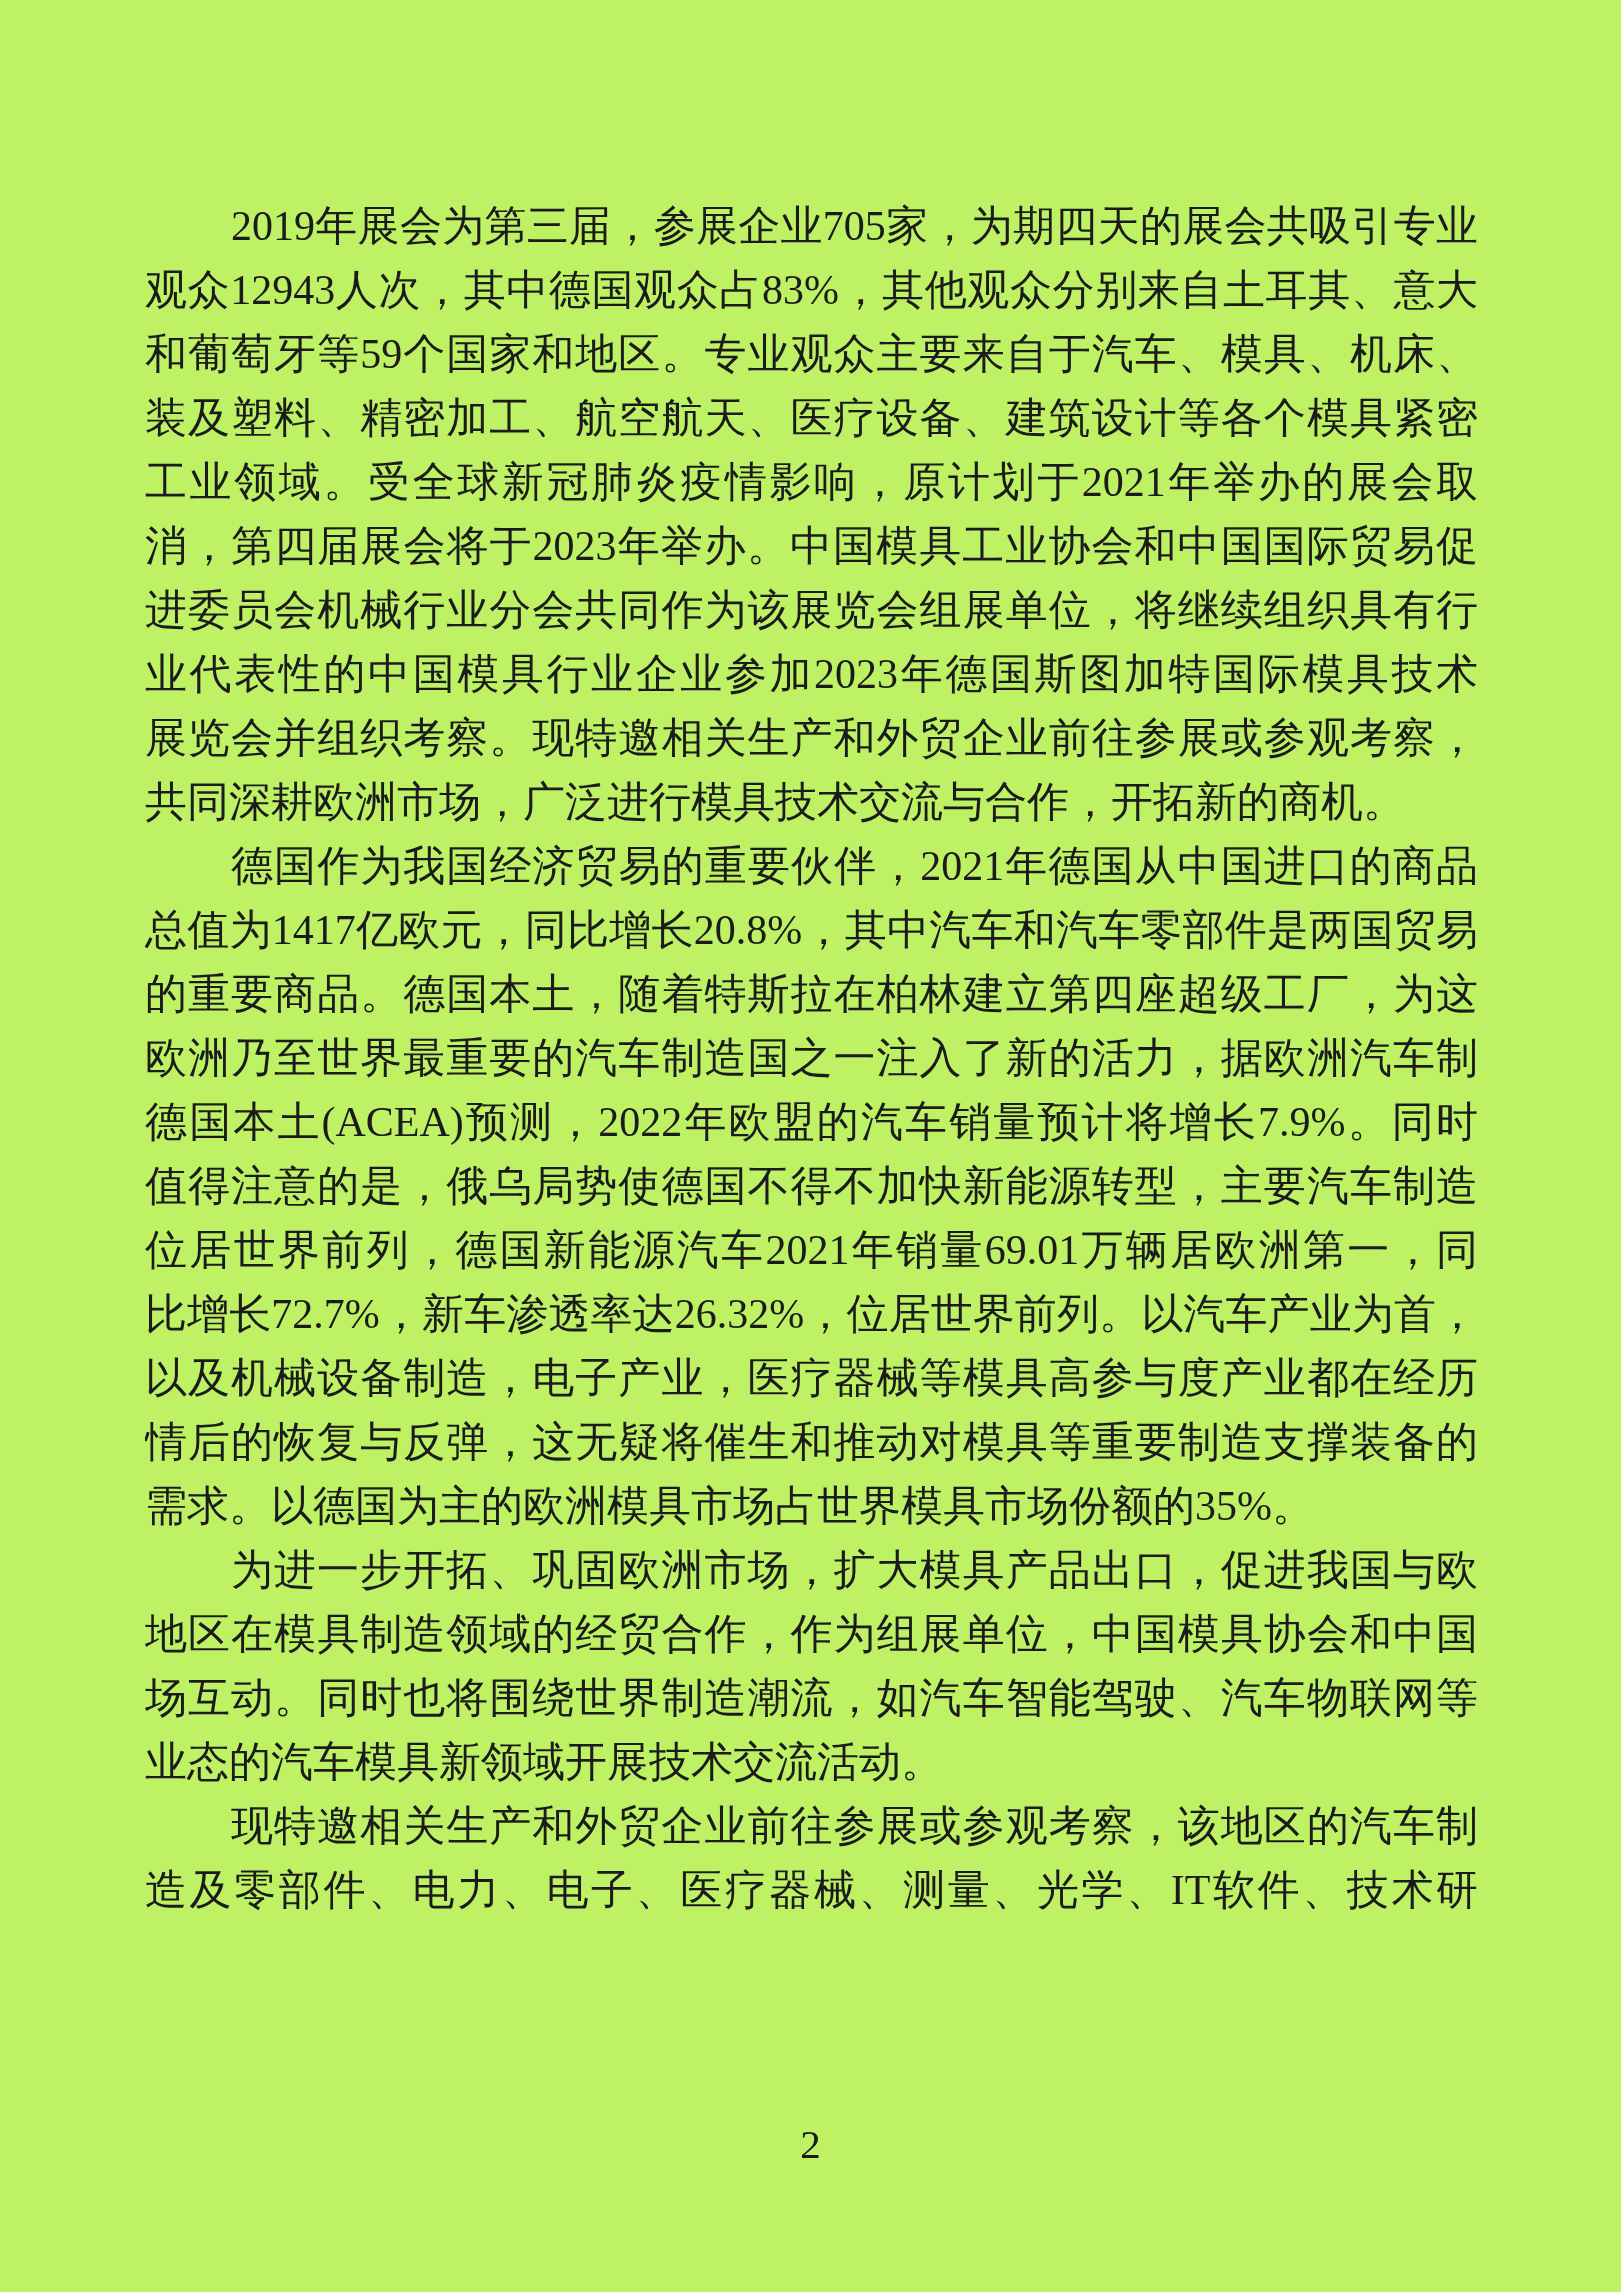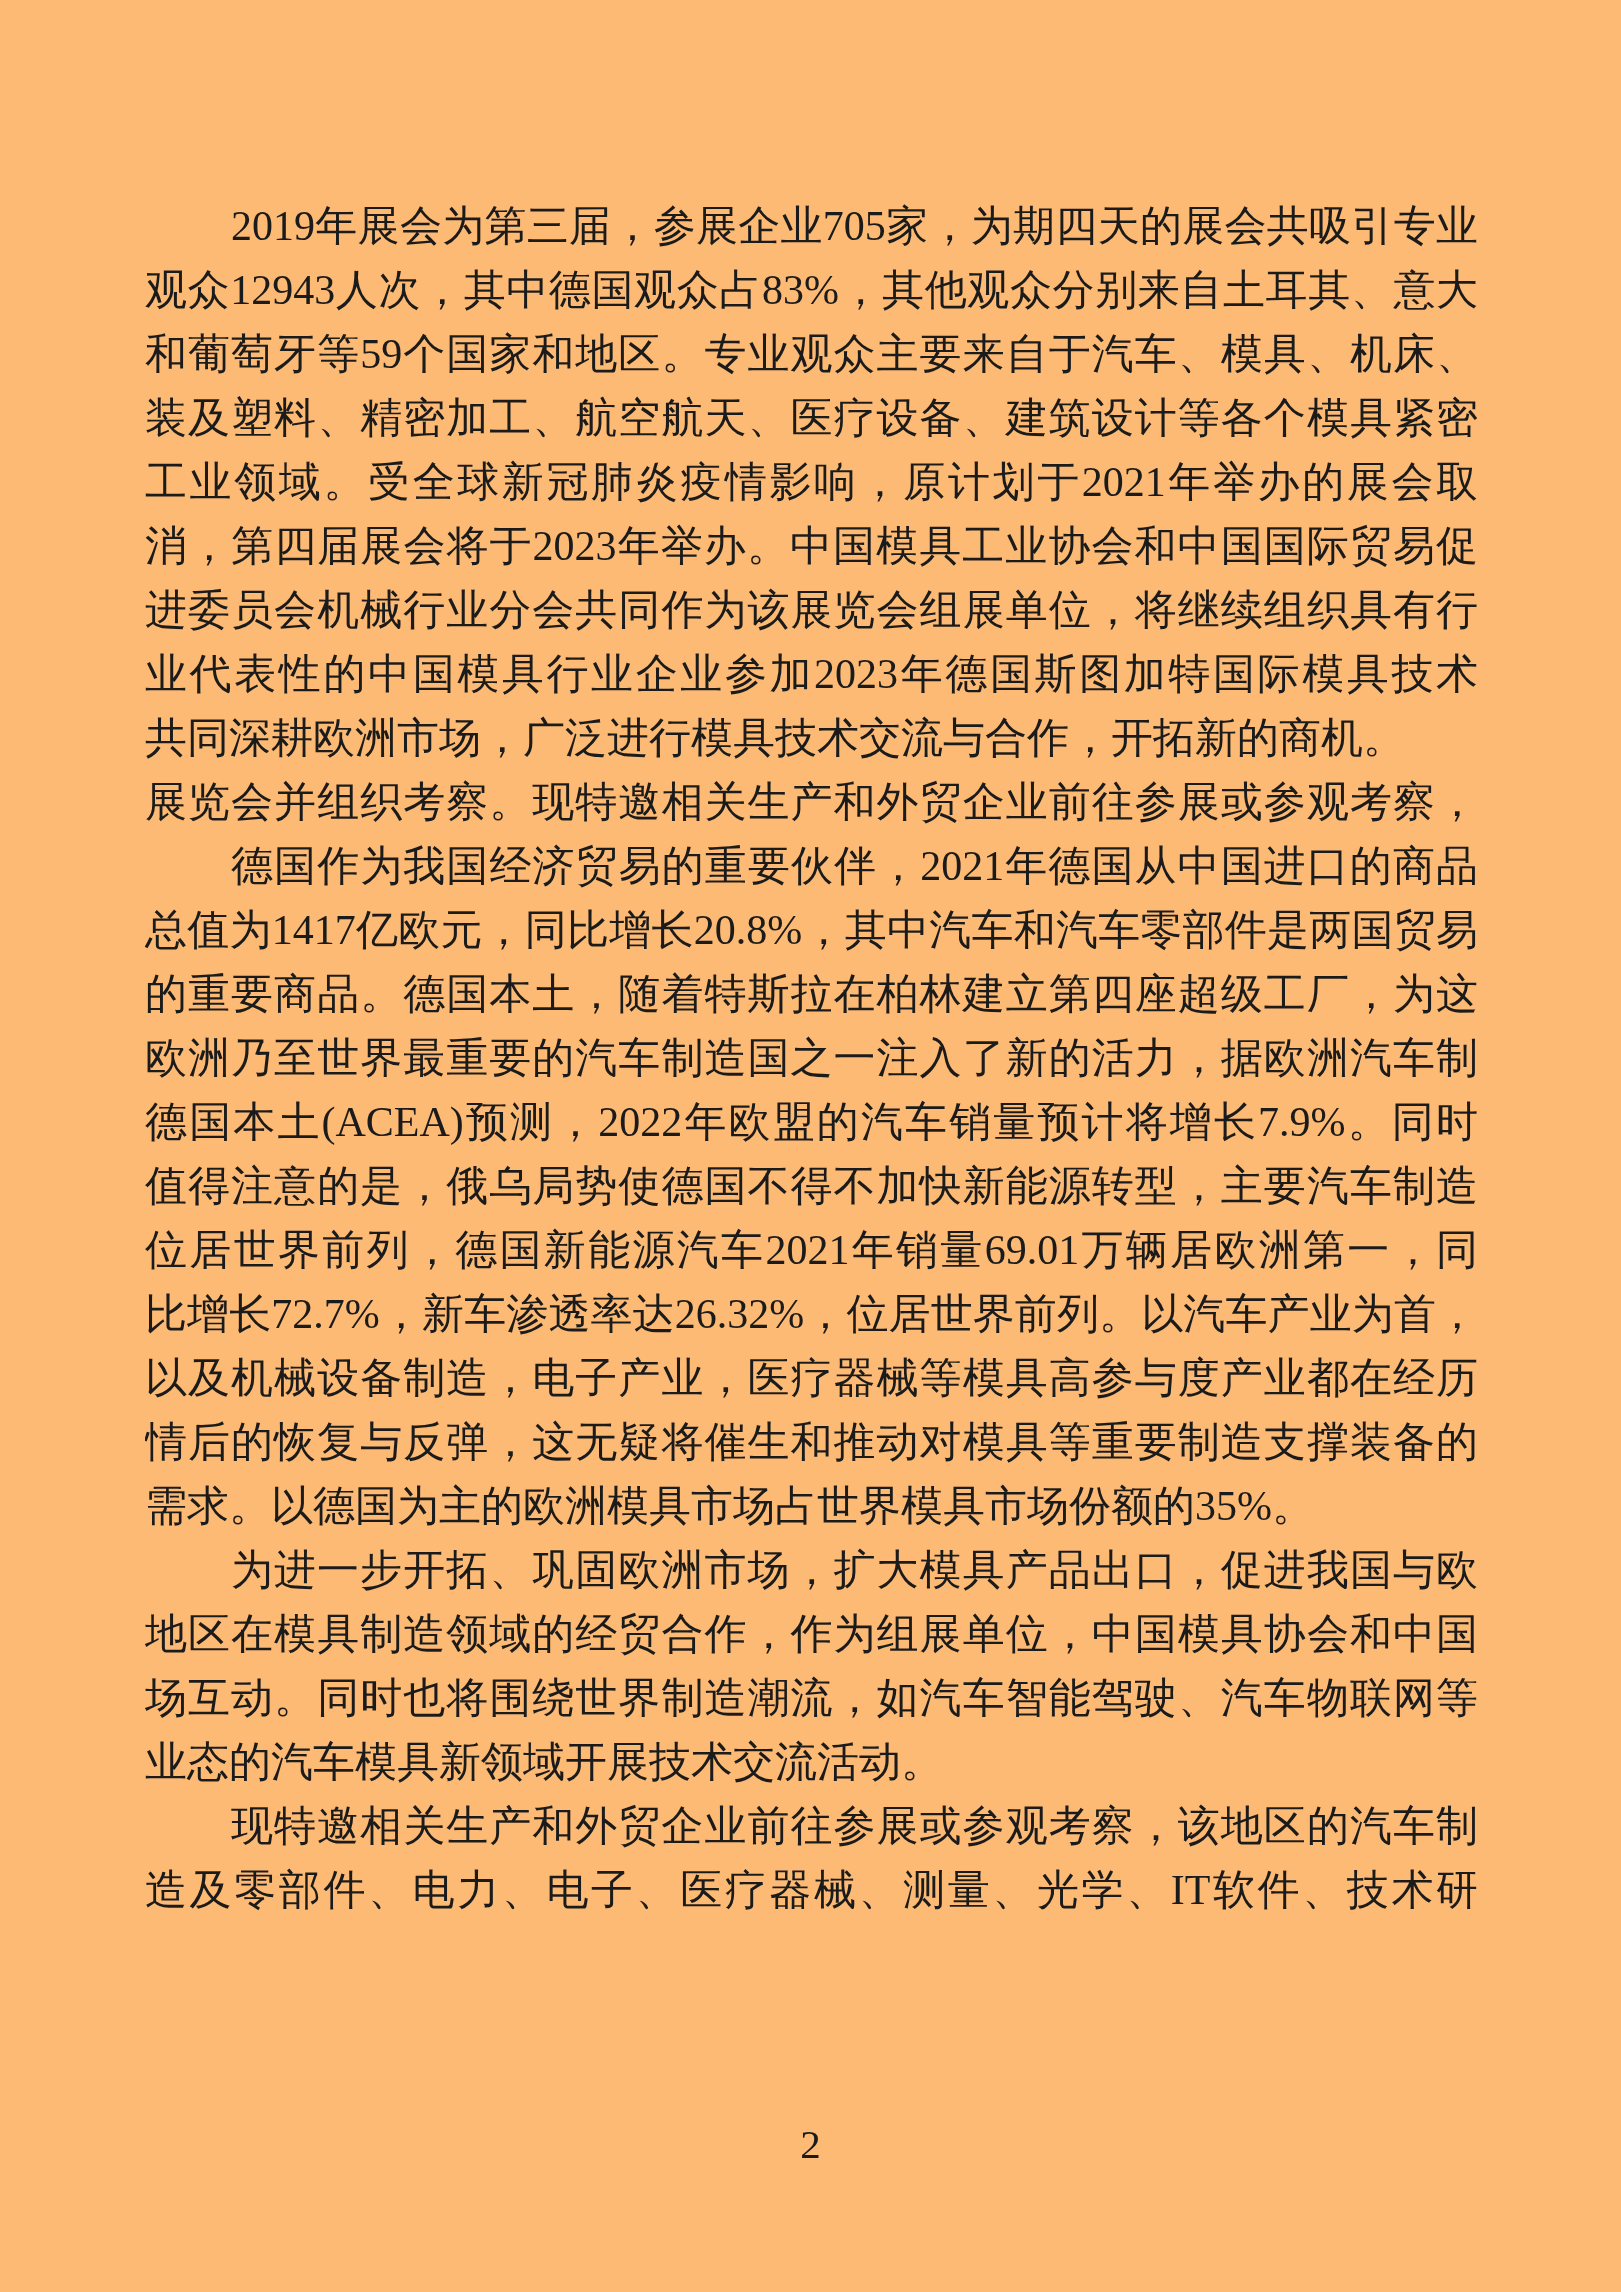--- a/index.html
+++ b/index.html
@@ -5,21 +5,21 @@
   html, body {
     margin: 0;
     padding: 0;
     background: #e8e8e8;
   }
   .page {
     position: relative;
     width: 1621px;
     height: 2293px;
     margin: 0 auto;
-    background: #fdba74;
+    background: #bef264;
     overflow: hidden;
   }
   .content {
     position: absolute;
     left: 145px;
     right: 143px;
     top: 194px;
     color: #1b1b1b;
   }
   .para {
@@ -74,22 +74,22 @@
 
     <div class="para">
       <div class="line first">2019年展会为第三届，参展企业705家，为期四天的展会共吸引专业</div>
       <div class="line">观众12943人次，其中德国观众占83%，其他观众分别来自土耳其、意大利</div>
       <div class="line">和葡萄牙等59个国家和地区。专业观众主要来自于汽车、模具、机床、包</div>
       <div class="line">装及塑料、精密加工、航空航天、医疗设备、建筑设计等各个模具紧密关联</div>
       <div class="line">工业领域。受全球新冠肺炎疫情影响，原计划于2021年举办的展会取</div>
       <div class="line">消，第四届展会将于2023年举办。中国模具工业协会和中国国际贸易促</div>
       <div class="line">进委员会机械行业分会共同作为该展览会组展单位，将继续组织具有行</div>
       <div class="line">业代表性的中国模具行业企业参加2023年德国斯图加特国际模具技术</div>
+      <div class="line">展览会并组织考察。现特邀相关生产和外贸企业前往参展或参观考察，</div>
       <div class="line plast">共同深耕欧洲市场，广泛进行模具技术交流与合作，开拓新的商机。</div>
-      <div class="line">展览会并组织考察。现特邀相关生产和外贸企业前往参展或参观考察，</div>
     </div>
 
 
     <div class="para">
       <div class="line first">德国作为我国经济贸易的重要伙伴，2021年德国从中国进口的商品</div>
       <div class="line">总值为1417亿欧元，同比增长20.8%，其中汽车和汽车零部件是两国贸易</div>
       <div class="line">的重要商品。德国本土，随着特斯拉在柏林建立第四座超级工厂，为这个</div>
       <div class="line">欧洲乃至世界最重要的汽车制造国之一注入了新的活力，据欧洲汽车制</div>
       <div class="line">德国本土(ACEA)预测，2022年欧盟的汽车销量预计将增长7.9%。同时</div>
       <div class="line">值得注意的是，俄乌局势使德国不得不加快新能源转型，主要汽车制造商</div>

